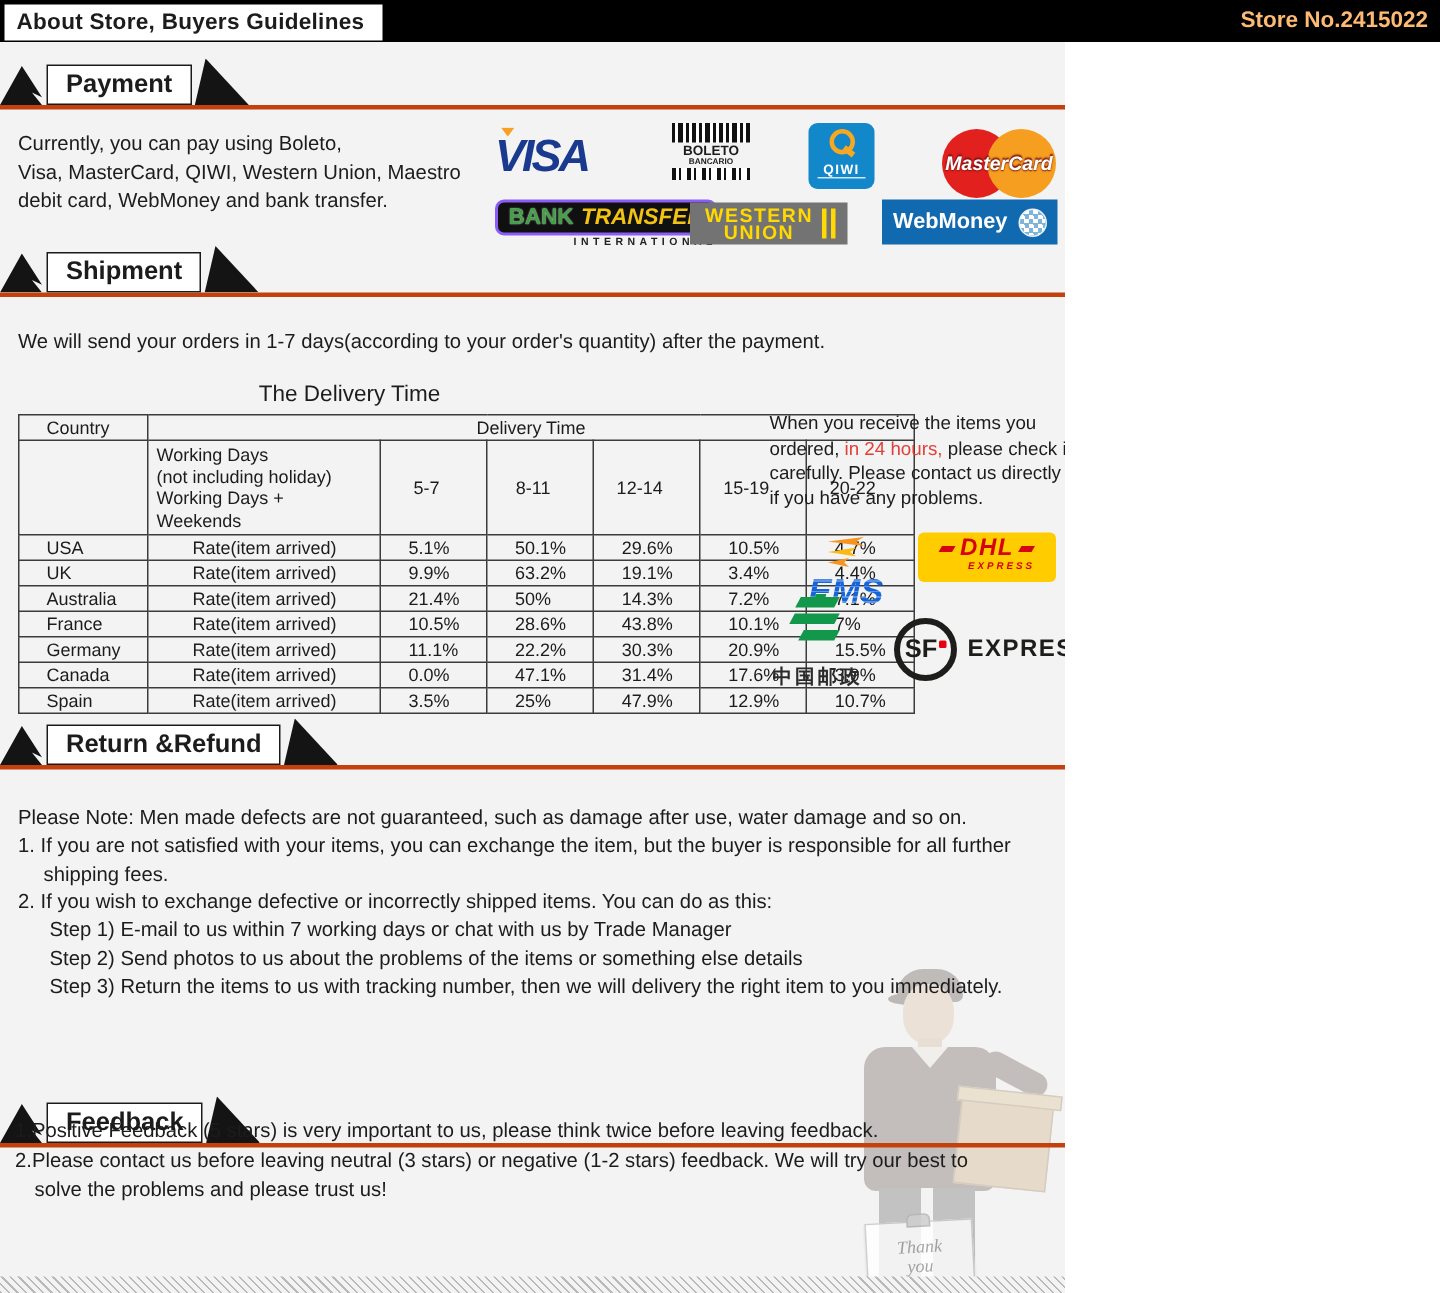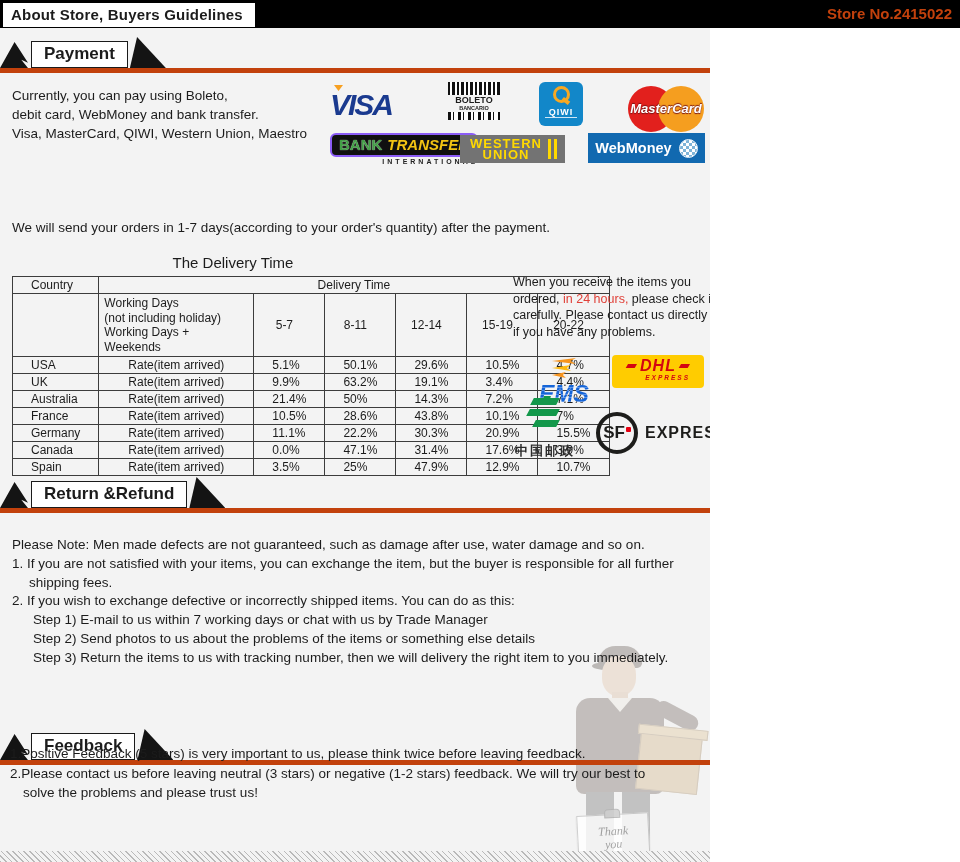--- a/index.html
+++ b/index.html
@@ -3,28 +3,28 @@
 <meta charset="utf-8">
 <style>
   * { margin:0; padding:0; box-sizing:border-box; }
   body { background:#fff; font-family:"Liberation Sans", sans-serif; color:#1c1c1c; }
   .page { position:relative; width:960px; height:862px; background:#fff; overflow:hidden; }
 
   
   .topbar { position:absolute; top:0; left:0; width:960px; height:28px; background:#000; }
   .title-box { position:absolute; left:2px; top:2px; background:#fff; border:1px solid #000;
                font-size:15px; font-weight:bold; padding:3px 12px 4px 8px; letter-spacing:0.2px; }
-  .store-no { position:absolute; right:8px; top:5px; color:#c2410c; font-size:15px; font-weight:bold; }
+  .store-no { position:absolute; right:8px; top:5px; color:#fdba74; font-size:15px; font-weight:bold; }
 
   
   .content { position:absolute; top:28px; left:0; width:710px; height:834px; background:#f3f3f3; overflow:hidden; }
 
   
   .sec-head { position:absolute; left:0; width:710px; height:34px; display:flex; align-items:flex-end;
-              border-bottom:5px solid #c2410c; }
+              border-bottom:3px solid #c2410c; }
   .arr-l { width:28px; height:26px; background:#141414;
            clip-path:polygon(52% 0, 100% 80%, 76% 68%, 100% 100%, 0 100%); }
   .sec-label { background:#fff; border:1px solid #1a1a1a; padding:2px 12px 3px; font-size:17px;
                font-weight:bold; margin-left:3px; white-space:nowrap; }
   .arr-r { width:36px; height:31px; background:#141414; margin-left:2px;
            clip-path:polygon(20% 0, 100% 100%, 0 100%); }
 
   .txt { font-size:13.5px; line-height:19px; }
 
   
@@ -181,22 +181,22 @@
     </div>
 
     <div class="sec-head" style="top:11px;">
       <div class="arr-l"></div>
       <div class="sec-label">Payment</div>
       <div class="arr-r"></div>
     </div>
 
     <div class="txt" style="position:absolute;left:12px;top:58px;width:310px;">
       <div>Currently, you can pay using Boleto,</div>
+      <div>Visa, MasterCard, QIWI, Western Union, Maestro</div>
       <div>debit card, WebMoney and bank transfer.</div>
-      <div>Visa, MasterCard, QIWI, Western Union, Maestro</div>
     </div>
 
     <div class="logo visa" style="left:330px;top:60px;">
       <span class="visa-flag"></span>
       <span>VISA</span>
     </div>
 
     <div class="logo boleto" style="left:448px;top:54px;">
       <div class="bars-t"></div>
       <div class="boleto-l1">BOLETO</div>
@@ -232,20 +232,25 @@
           <span></span>
           <span></span>
         </div>
     </div>
 
     <div class="logo wm-box" style="left:588px;top:105px;">
       <span class="wm-txt">WebMoney</span>
       <span class="wm-globe"></span>
     </div>
 
+    <div class="sec-head" style="top:136px;">
+      <div class="arr-l"></div>
+      <div class="sec-label">Shipment</div>
+      <div class="arr-r"></div>
+    </div>
 
     <div class="txt" style="position:absolute;left:12px;top:190px;width:690px;">We will send your orders in 1-7 days(according to your order's quantity) after the payment.</div>
 
     <div style="position:absolute;left:0;top:226px;width:466px;text-align:center;font-size:15px;">The Delivery Time</div>
 
     <table class="dtable" style="left:12px;top:248px;">
       <tbody>
           <tr>
         <td class="c-country">Country</td>
         <td class="hdr" colspan="6">Delivery Time</td>

